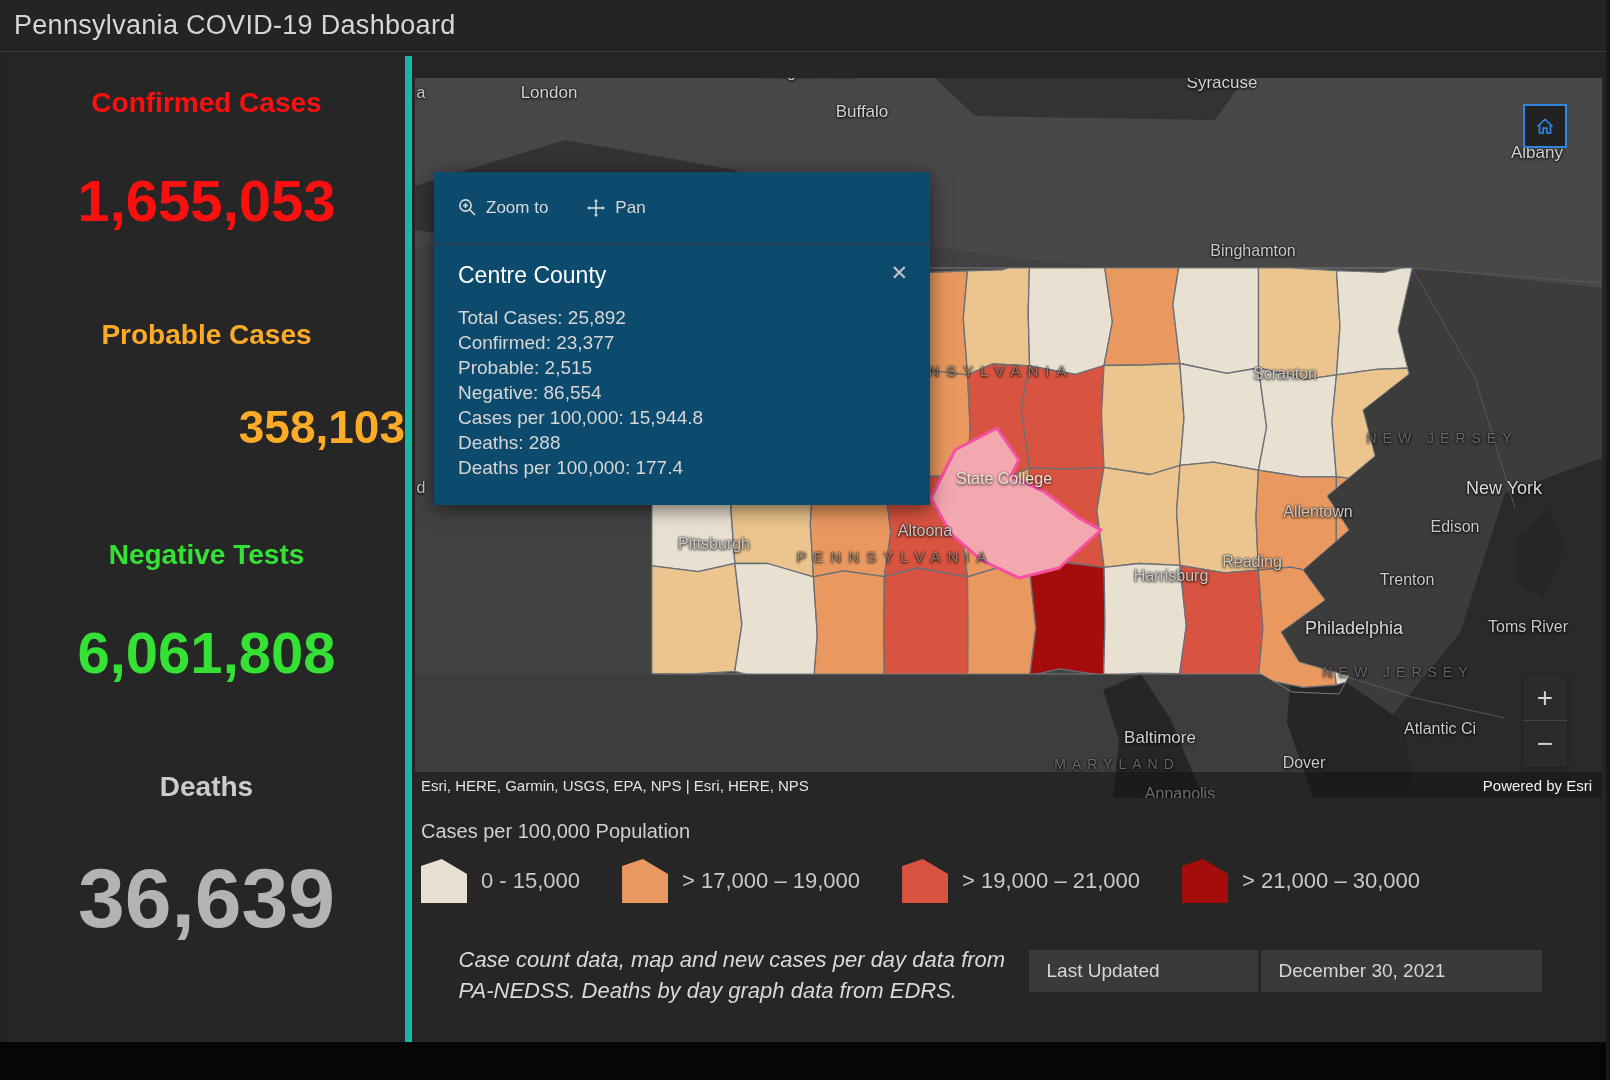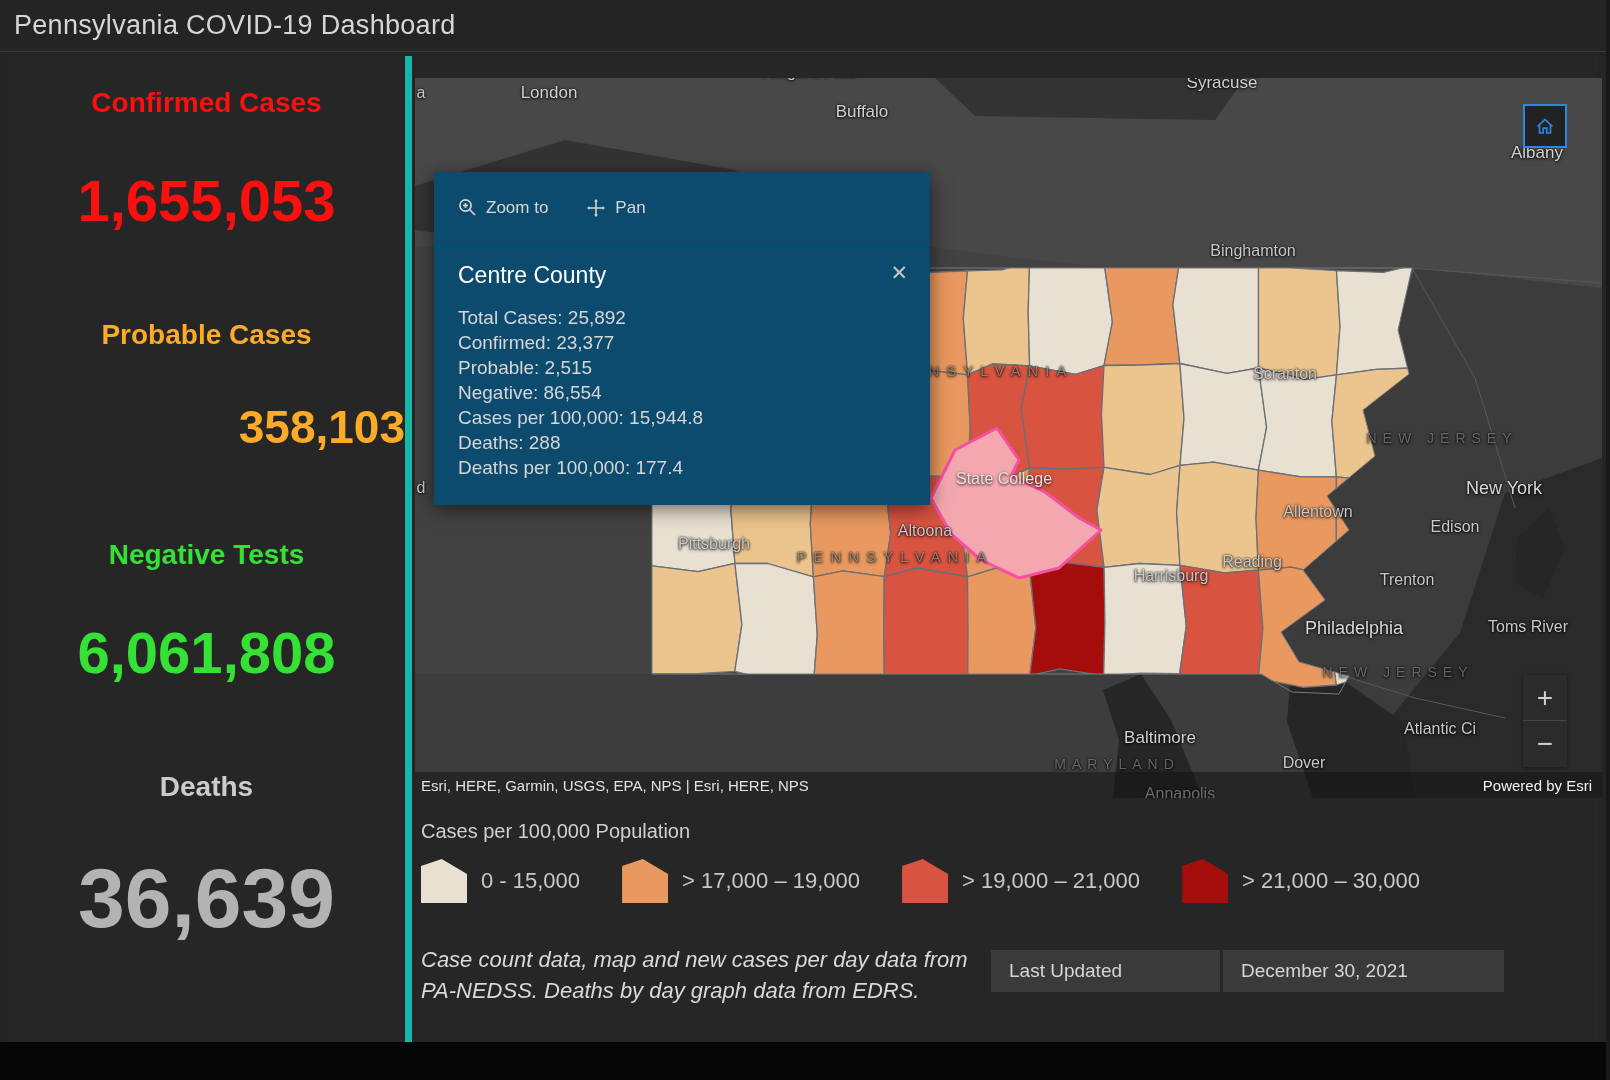--- a/index.html
+++ b/index.html
@@ -55,21 +55,21 @@
   .attrib .pow{font-size:15px;color:#f2f2f2;}
   
   .legend{position:absolute;left:6px;top:764px;right:0;}
   .legend-title{font-size:20px;color:#d0d0d0;}
   .legend-items{display:flex;align-items:center;margin-top:16px;gap:42px;}
   .legend-item{display:flex;align-items:center;}
   .swatch{width:46px;height:44px;display:inline-block;
           clip-path:polygon(0 16%,45% 0,100% 34%,100% 100%,0 100%);}
   .legend-label{font-size:22px;color:#c8c8c8;margin-left:14px;}
   
-  .belowrow{position:absolute;left:6px;top:888px;right:0;display:flex;justify-content:flex-start;align-items:flex-start;}
+  .belowrow{position:absolute;left:6px;top:888px;right:0;display:flex;justify-content:center;align-items:flex-start;}
   .source{margin:0;font-style:italic;font-size:22px;line-height:1.42;color:#d9d9d9;max-width:570px;}
   .lastupd{display:flex;gap:3px;margin-right:19px;margin-top:6px;}
   .lu-box{height:42px;background:#3a3a3a;color:#d6d6d6;font-size:19px;line-height:42px;padding-left:18px;box-sizing:border-box;}
   .lu-label{width:229px;}
   .lu-value{width:281px;}
   .blackbar{position:absolute;left:0;right:0;bottom:0;height:38px;background:#060606;}
 </style>
 </head>
 <body>
 

